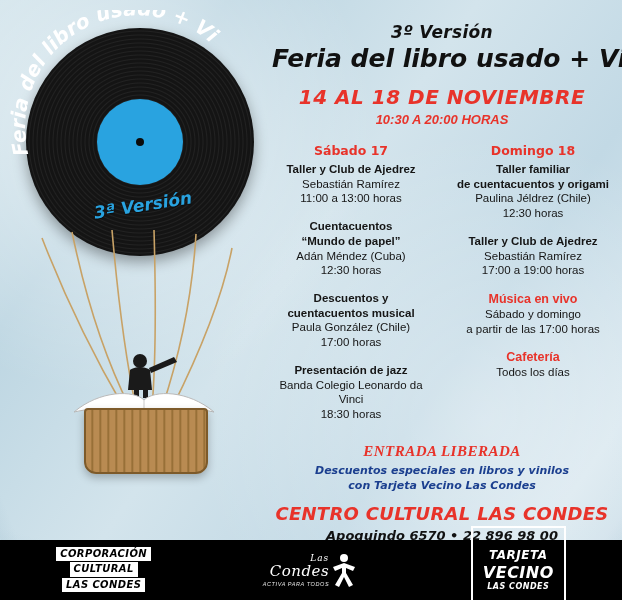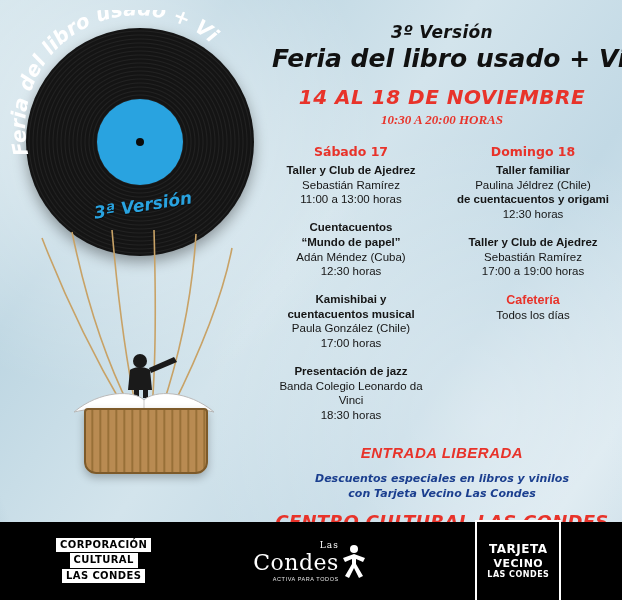--- a/index.html
+++ b/index.html
@@ -176,21 +176,21 @@
     font-family: "DejaVu Sans", sans-serif;
     font-style: italic;
     font-weight: bold;
     font-size: 20px;
     color: #e8332a;
     margin-top: 12px;
     letter-spacing: 0.5px;
   }
   .hours-line {
     text-align: center;
-    font-family: Liberation Serif, serif;
+    font-family: Liberation Sans, sans-serif;
     font-style: italic;
     font-weight: bold;
     font-size: 13px;
     color: #e8332a;
     margin-top: 3px;
   }
 
   .cols {
     display: flex;
     margin-top: 16px;
@@ -221,29 +221,29 @@
   }
   .block .ln.red {
     color: #e8332a;
     font-weight: bold;
     font-size: 12.5px;
   }
 
   .entrada {
     margin-top: 8px;
     text-align: center;
-    font-family: Liberation Sans, sans-serif;
+    font-family: Liberation Serif, serif;
     font-style: italic;
     font-weight: bold;
     font-size: 15px;
     color: #e8332a;
     letter-spacing: 0.5px;
   }
   .desc {
-    margin-top: 11px;
+    margin-top: 4px;
     text-align: center;
     font-family: "DejaVu Sans", sans-serif;
     font-style: italic;
     font-weight: bold;
     font-size: 11px;
     color: #1b3f8f;
     line-height: 1.35;
   }
   .venue {
     margin-top: 10px;
@@ -302,24 +302,25 @@
     font-size: 9.5px;
     color: #333;
   }
 
   
   .footer {
     position: absolute;
     left: 0;
     bottom: 0;
     width: 622px;
-    height: 78px;
+    height: 60px;
     background: #000;
     display: flex;
     align-items: center;
+    font-style: italic;
   }
   .footer .slot {
     flex: 1;
     display: flex;
     align-items: center;
     justify-content: center;
     color: #fff;
   }
   .logo-corp {
     text-align: center;
@@ -344,40 +345,40 @@
     text-align: right;
     line-height: 1.15;
   }
   .logo-condes .las {
     font-family: "DejaVu Serif", serif;
     font-size: 9px;
     letter-spacing: 1px;
   }
   .logo-condes .condes {
     font-family: "DejaVu Serif", serif;
-    font-size: 22px;
+    font-size: 15px;
     letter-spacing: 0.5px;
     text-align: right;
   }
   .logo-condes .tag {
     font-family: "Liberation Sans", sans-serif;
     font-size: 5.5px;
     letter-spacing: 0.6px;
     opacity: 0.9;
   }
   .logo-tarjeta {
     text-align: center;
     border: 2px solid #fff;
     padding: 20px 10px;
     font-family: "DejaVu Sans", sans-serif;
     font-weight: bold;
     line-height: 1.2;
   }
   .logo-tarjeta .l1 { font-size: 12px; letter-spacing: 0.5px; }
-  .logo-tarjeta .l2 { font-size: 11px; letter-spacing: 0.5px; }
+  .logo-tarjeta .l2 { font-size: 16px; letter-spacing: 0.5px; }
   .logo-tarjeta .l3 { font-size: 8px; letter-spacing: 0.5px; }
 </style>
 </head>
 <body>
 
 <div class="poster">
   <div class="texture"></div>
 
   <div class="content">
 
@@ -442,49 +443,54 @@
           </div>
 
           <div class="block">
             <div class="ln b">Cuentacuentos</div>
             <div class="ln b">“Mundo de papel”</div>
             <div class="ln">Adán Méndez (Cuba)</div>
             <div class="ln">12:30 horas</div>
           </div>
 
           <div class="block">
-            <div class="ln b">Kamishibai y</div>
+            <div class="ln b">Descuentos y</div>
             <div class="ln b">cuentacuentos musical</div>
             <div class="ln">Paula González (Chile)</div>
             <div class="ln">17:00 horas</div>
           </div>
 
           <div class="block">
             <div class="ln b">Presentación de jazz</div>
             <div class="ln">Banda Colegio Leonardo da Vinci</div>
             <div class="ln">18:30 horas</div>
           </div>
         </div>
 
         <div class="col">
           <div class="col-head">Domingo 18</div>
 
           <div class="block">
             <div class="ln b">Taller familiar</div>
+            <div class="ln b">de cuentacuentos y origami</div>
             <div class="ln">Paulina Jéldrez (Chile)</div>
-            <div class="ln b">de cuentacuentos y origami</div>
             <div class="ln">12:30 horas</div>
           </div>
 
           <div class="block">
             <div class="ln b">Taller y Club de Ajedrez</div>
             <div class="ln">Sebastián Ramírez</div>
             <div class="ln">17:00 a 19:00 horas</div>
           </div>
 
+          <div class="block">
+            <div class="ln red">Música en vivo</div>
+            <div class="ln">Sábado y domingo</div>
+            <div class="ln">a partir de las 17:00 horas</div>
+          </div>
 
           <div class="block">
             <div class="ln red">Cafetería</div>
             <div class="ln">Todos los días</div>
           </div>
         </div>
       </div>
 
       <div class="entrada">ENTRADA LIBERADA</div>
       <div class="desc">

